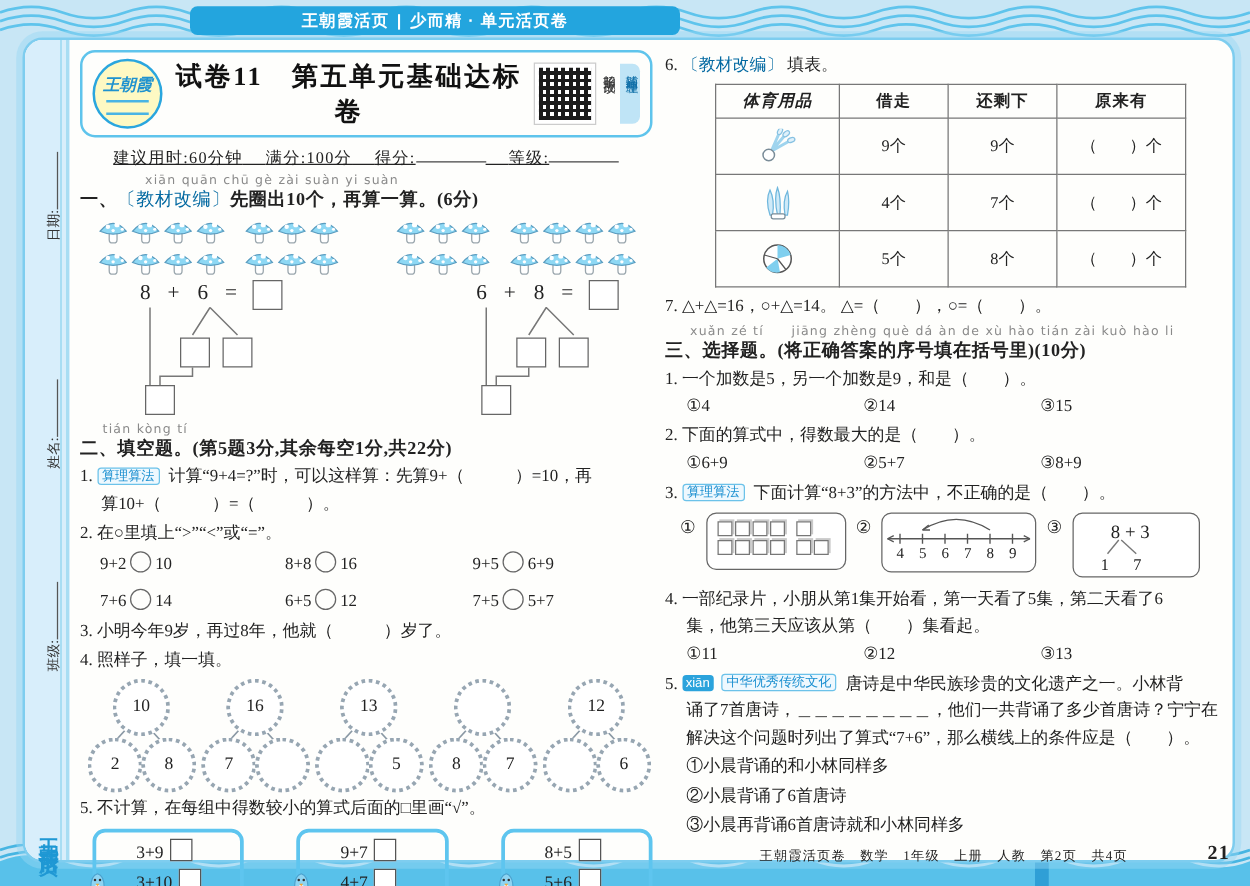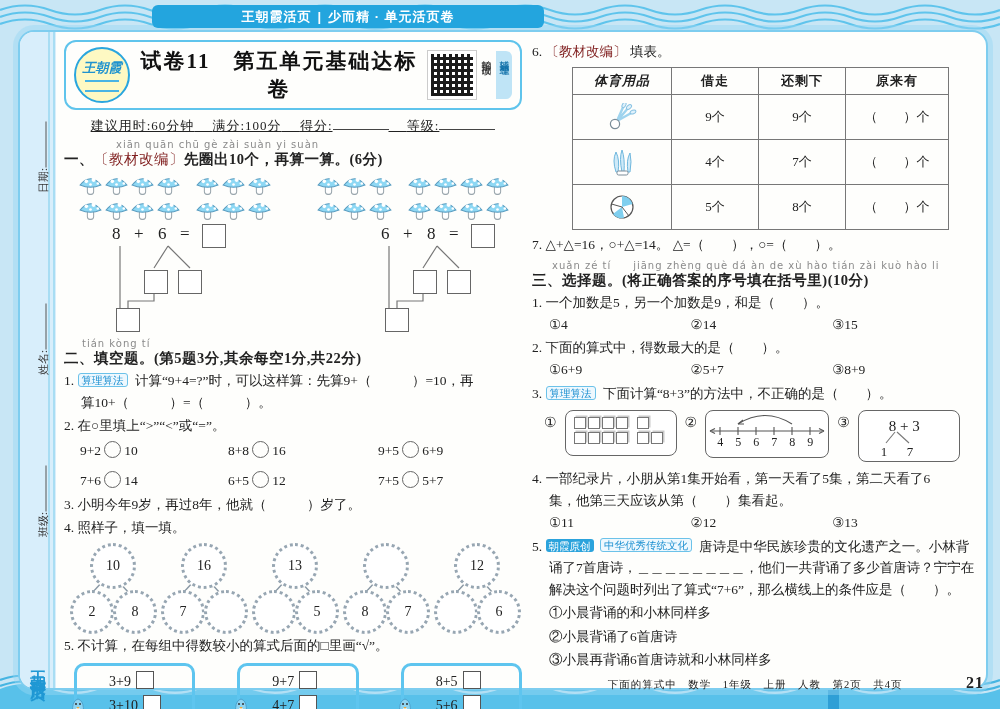--- a/index.html
+++ b/index.html
@@ -41,21 +41,21 @@
                  repeating-linear-gradient(90deg,#1b1b1b 0 3px,#fff 3px 6px);}
   .qr-col{writing-mode:vertical-rl;font:10px "Liberation Sans",sans-serif;letter-spacing:2px;
           display:flex;align-items:center;padding:1px 1px;}
   .qr-col.inner{color:#333;}
   .qr-col.outer{color:#0f6fa8;background:#bfe4f6;border-radius:0 6px 6px 0;}
   .meta{ text-align:center;font-size:13px;margin:7px 0 2px;letter-spacing:1px;text-decoration:underline;}
   .meta .u{display:inline-block;width:56px;border-bottom:1px solid #444;height:10px;}
   
   .pinyin{font:10px "DejaVu Sans",sans-serif;color:#8a8a8a;letter-spacing:1px;line-height:1.1;margin-top:4px;}
   .sec-head{font:bold 14.5px "Liberation Serif",serif;letter-spacing:.5px;margin:0 0 2px;}
-  .tag{color:#7f1d1d;font-weight:normal;}
+  .tag{color:#0369a1;font-weight:normal;}
   .item{font-size:13.5px;line-height:1.62;margin:1px 0;}
   .item .ind{margin-left:17px;display:block;}
   .badge-o{font:10.5px "Liberation Sans",sans-serif;color:#1b8fd0;border:1px solid #6cc2e9;
            background:#eef8fe;border-radius:3px;padding:0 3px;margin-right:4px;vertical-align:1.5px;}
   .badge-s{font:10.5px "Liberation Sans",sans-serif;color:#fff;background:#2ba3dc;
            border-radius:3px;padding:0.5px 3px;margin-right:3px;vertical-align:1.5px;}
   .circle-blank{display:inline-block;width:15px;height:15px;border:1.1px solid #666;border-radius:50%;
                 vertical-align:-3px;margin:0 3px;}
   .sq{display:inline-block;width:16px;height:16px;border:1.2px solid #555;background:#fff;vertical-align:-3px;margin-left:5px;}
   
@@ -757,27 +757,27 @@
       <span>一部纪录片，小朋从第1集开始看，第一天看了5集，第二天看了6</span>
       <span class="ind">集，他第三天应该从第（　　）集看起。</span>
       <div class="choices">
         <span>①11</span>
         <span>②12</span>
         <span>③13</span>
       </div>
     </div>
     <div class="item">
       <span>5.</span>
-      <span class="badge-s">朝霞原创</span>
+      <span class="badge-s">xiān</span>
       <span class="badge-o">中华优秀传统文化</span>
       <span>唐诗是中华民族珍贵的文化遗产之一。小林背</span>
       <span class="ind">诵了7首唐诗，＿＿＿＿＿＿＿＿，他们一共背诵了多少首唐诗？宁宁在</span>
       <span class="ind">解决这个问题时列出了算式“7+6”，那么横线上的条件应是（　　）。</span>
       <div class="opt-line">①小晨背诵的和小林同样多</div>
       <div class="opt-line">②小晨背诵了6首唐诗</div>
       <div class="opt-line">③小晨再背诵6首唐诗就和小林同样多</div>
     </div>
     <div class="page-footer">
-      <span>下面的算式中　数学　1年级　上册　人教　第2页　共4页</span>
+      <span>王朝霞活页卷　数学　1年级　上册　人教　第2页　共4页</span>
       <span class="pageno">21</span>
     </div>
   </div>
 </div>
 
 </body></html>

